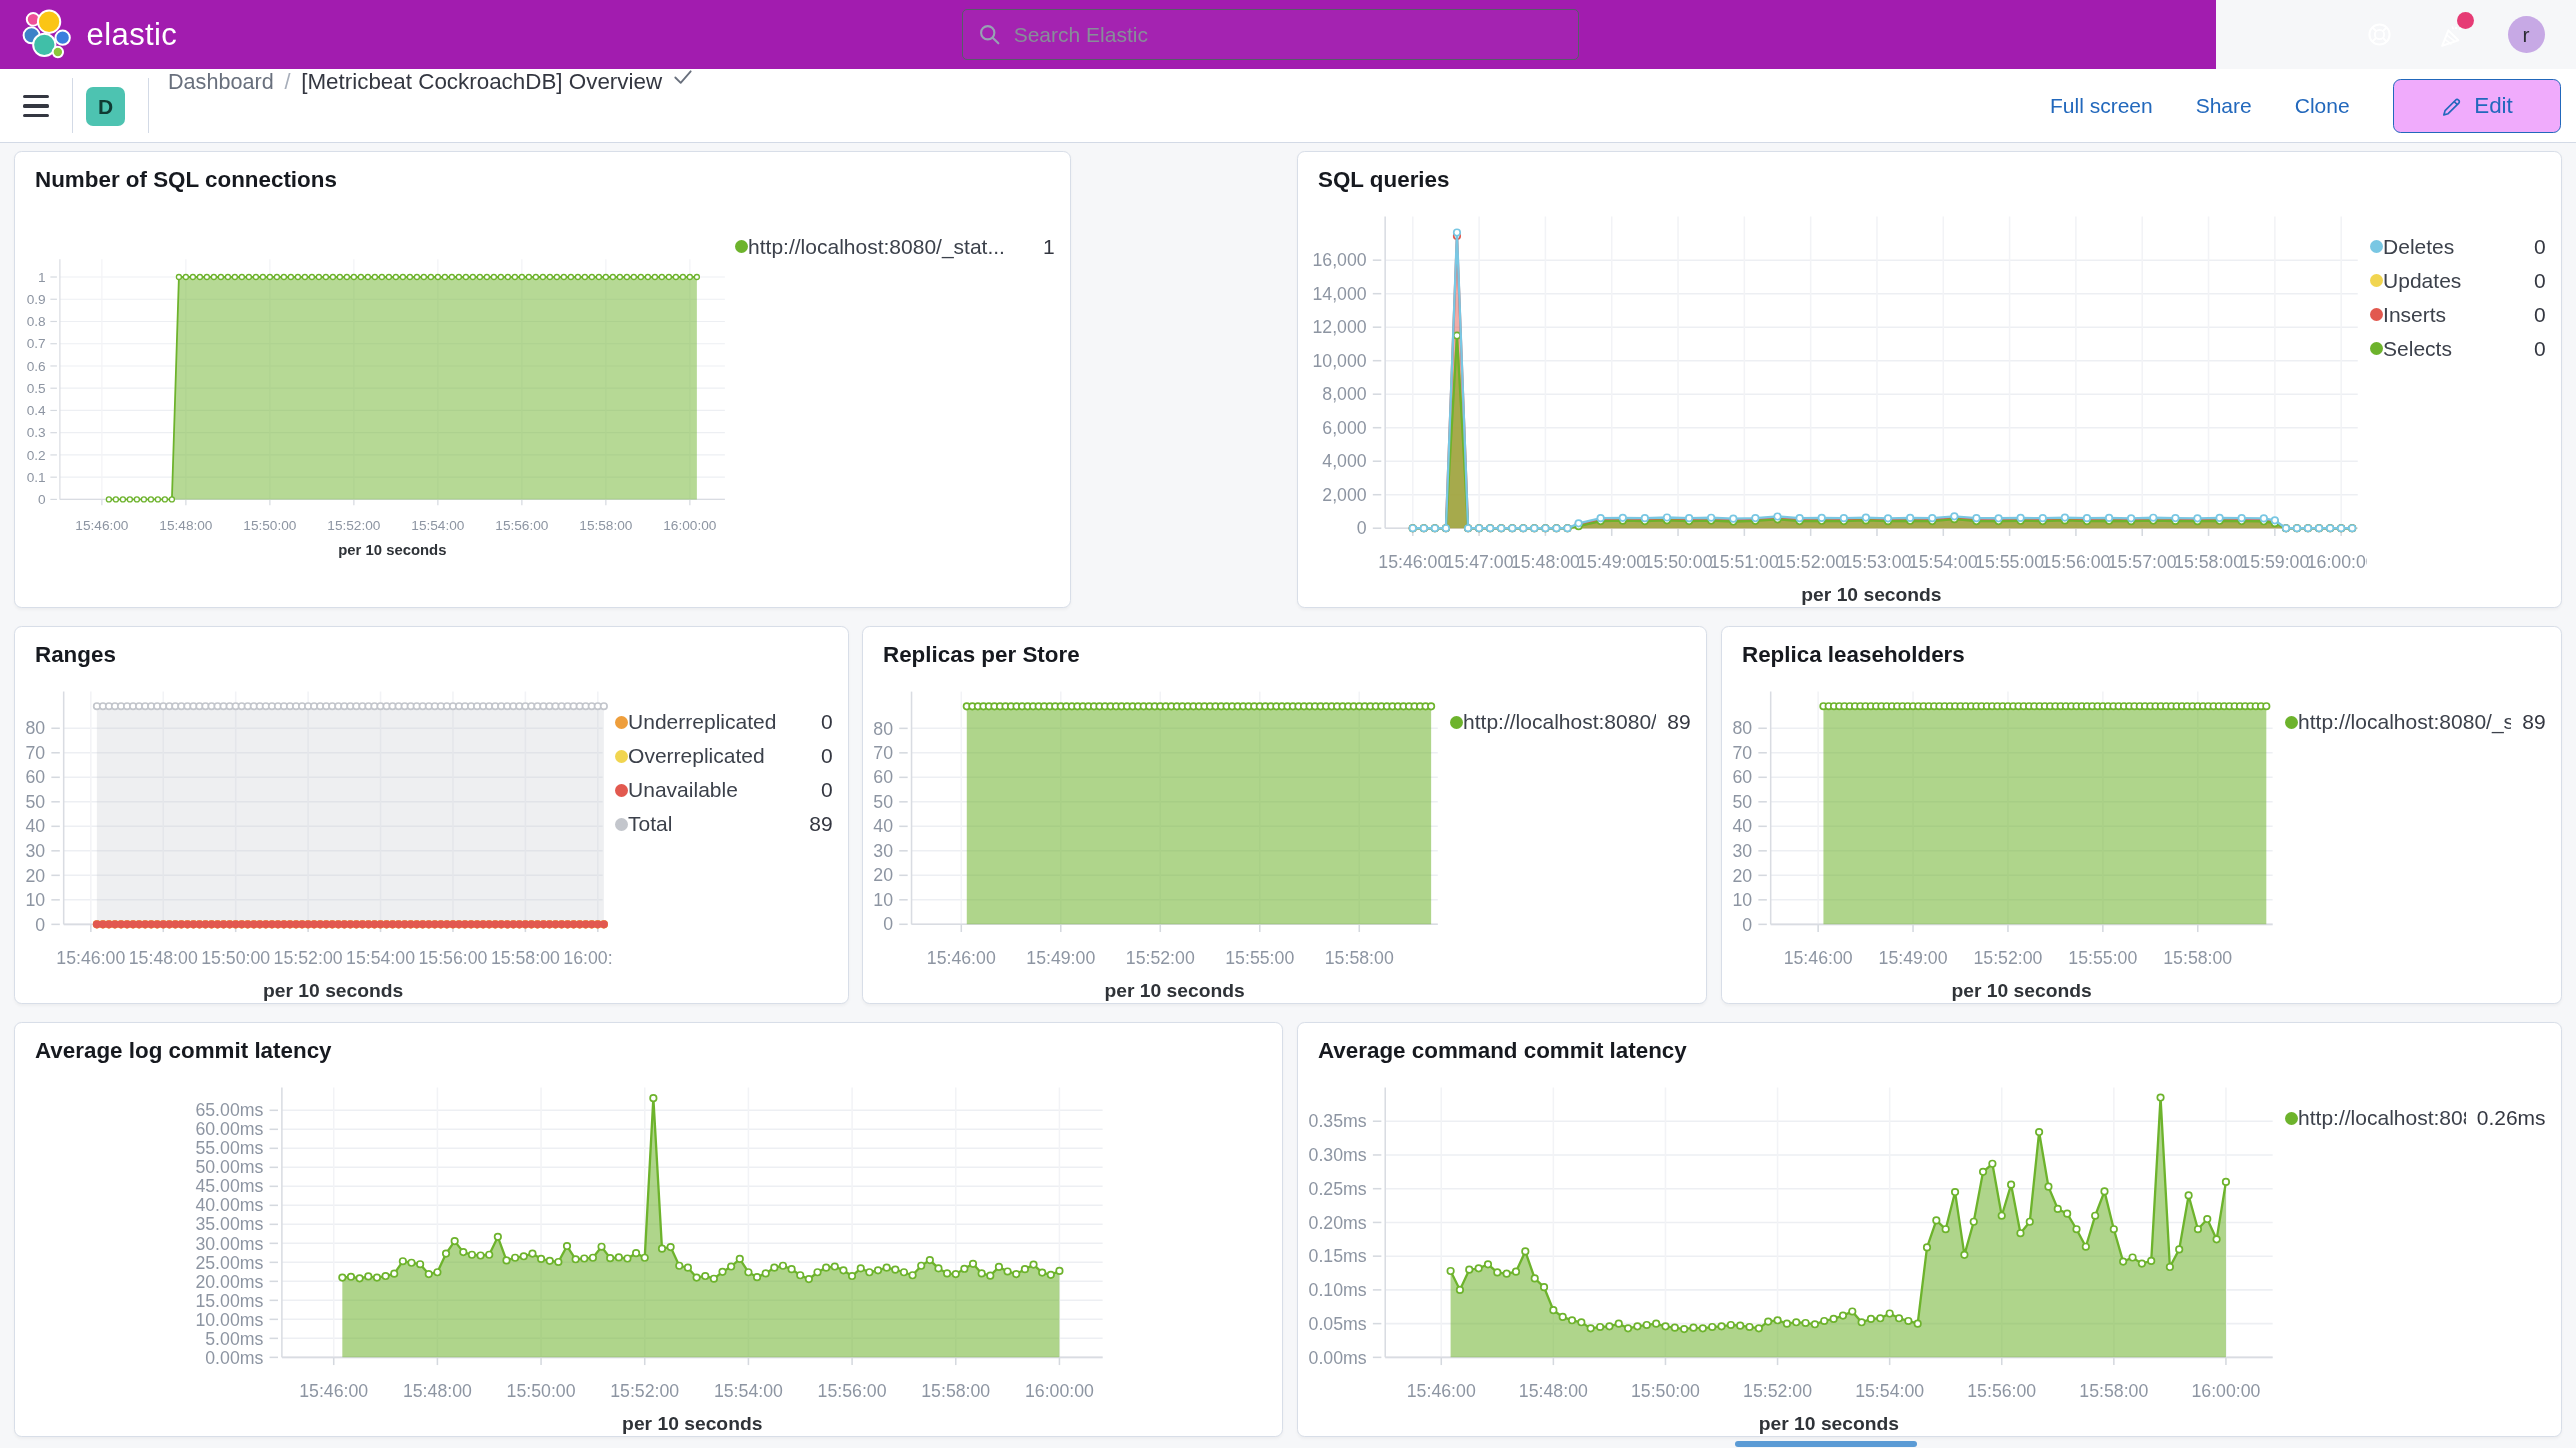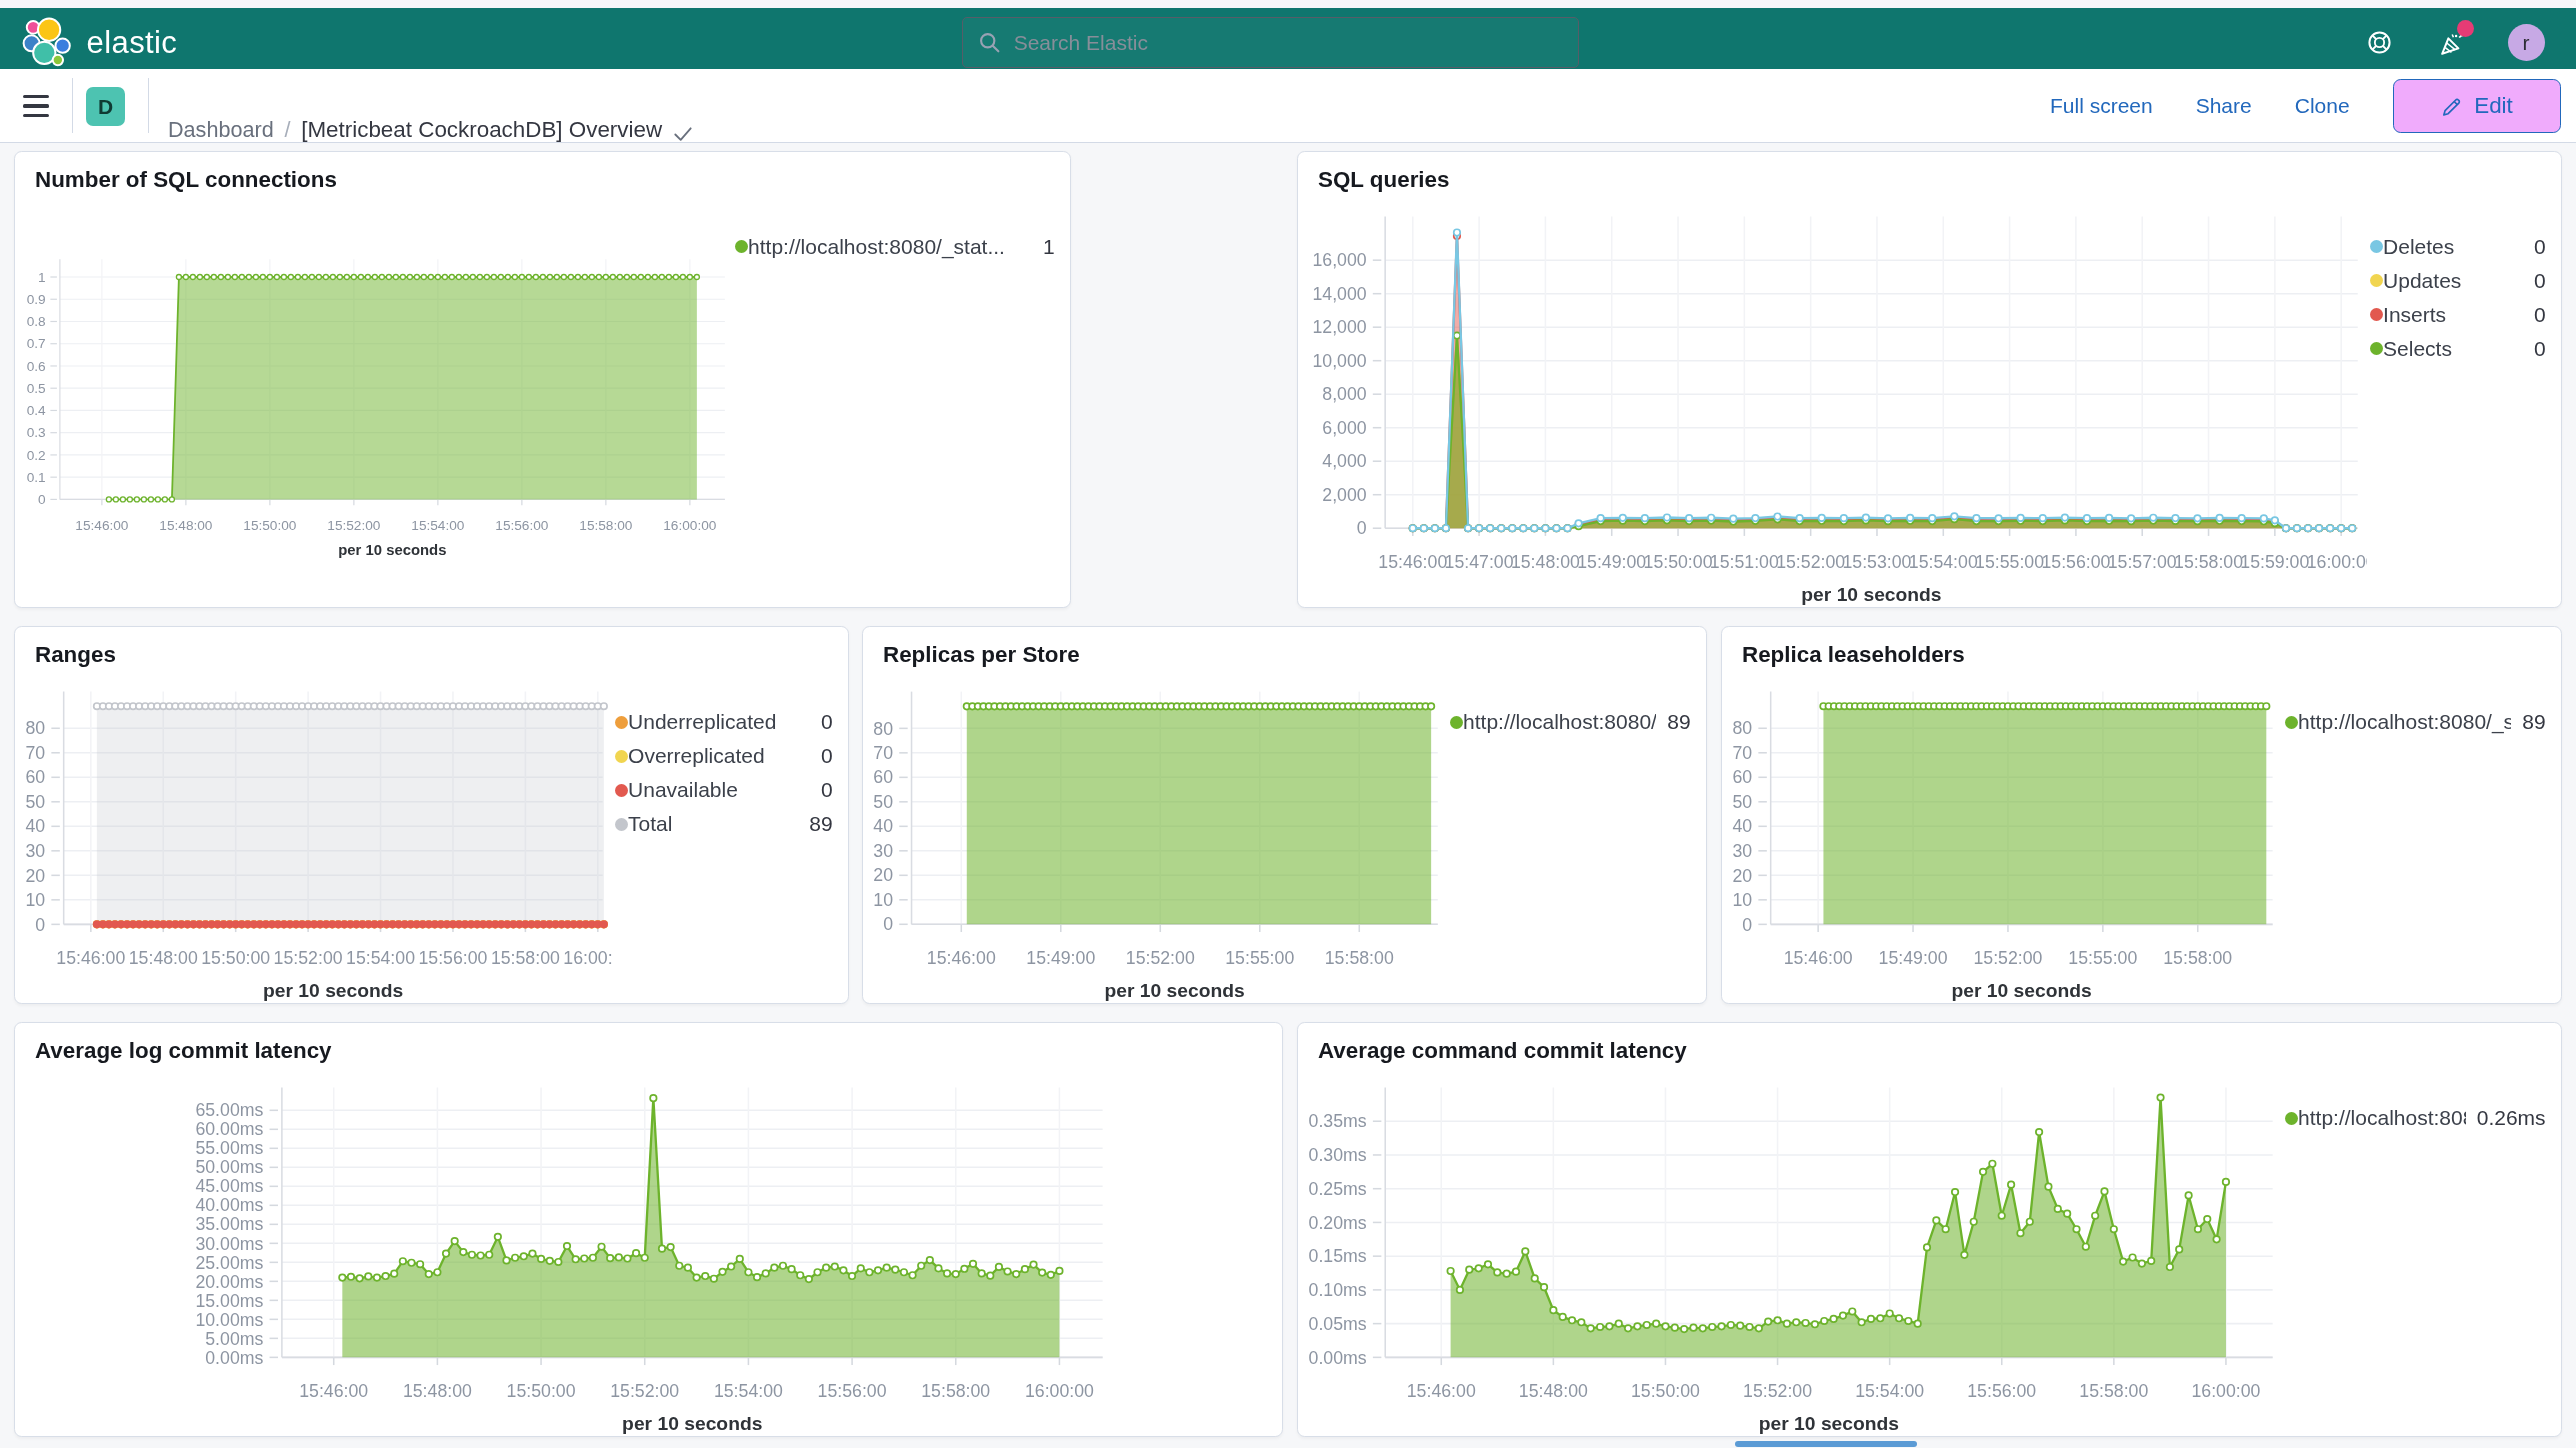--- a/index.html
+++ b/index.html
@@ -1,21 +1,21 @@
 <!DOCTYPE html>
 <html style="font-size:12.3px"><head>
 <meta charset="utf-8">
 <style>
   * { margin:0; padding:0; box-sizing:border-box; }
   html,body { width:2576px; height:1448px; overflow:hidden;
     font-family:"Liberation Sans", sans-serif; background:#f6f7f9; }
 
   
-  .topbar { position:absolute; left:0; top:8px; width:2576px; height:69px;
-    background:#0f766e; display:flex; align-items:center; }
+  .topbar { position:absolute; left:0; top:0; width:2216px; height:69px;
+    background:#a21caf; display:flex; align-items:center; }
   .brand { position:absolute; left:21.6px; top:0; height:69px; display:flex; align-items:center; gap:14px; }
   .brand-text { color:#fff; font-size:31px; font-weight:500; letter-spacing:0.4px; }
   .searchbox { position:absolute; left:962px; top:9.3px; width:617px; height:51px;
     border:0.8px solid #565d68; border-radius:5px; background:rgba(255,255,255,.03);
     display:flex; align-items:center; padding:0 15.4px; gap:12.3px; }
   .searchbox input { flex:1; background:transparent; border:none; outline:none;
     color:#d7dbe0; font-size:21px; font-family:inherit; }
   .searchbox input::placeholder { color:#878e99; }
   .hicon { position:absolute; top:0; height:69px; display:flex; align-items:center; justify-content:center; width:54px; cursor:pointer; }
   .avatar { width:37px; height:37px; border-radius:50%; background:#c7a9e5; color:#2d2d35;
@@ -25,21 +25,21 @@
   
   .navbar { position:absolute; left:0; top:69px; width:2576px; height:74px; background:#fff;
     border-bottom:0.8px solid #d3dae6; }
   .vdiv { position:absolute; top:9.3px; bottom:9.3px; width:0.8px; background:#d3dae6; }
   .hamburger { position:absolute; left:23px; top:18.5px; width:34px; height:37px; display:flex;
     flex-direction:column; justify-content:center; gap:6.2px; cursor:pointer; }
   .hamburger span { display:block; width:26px; height:3.1px; background:#343741; border-radius:1.5px; }
   .space-badge { position:absolute; left:86px; top:18px; width:39px; height:39px; border-radius:7px;
     background:#4dc3b1; color:#0f3a33; font-size:21px; font-weight:bold;
     display:flex; align-items:center; justify-content:center; cursor:pointer; }
-  .crumbs { position:absolute; left:168px; top:0; height:74px; display:flex; align-items:flex-end; gap:10.8px; }
+  .crumbs { position:absolute; left:168px; top:0; height:74px; display:flex; align-items:flex-start; gap:10.8px; }
   .crumb-root { color:#69707d; font-size:21.6px; cursor:pointer; }
   .crumb-sep { color:#a7aeba; font-size:21.6px; }
   .crumb-cur { color:#343741; font-size:22.4px; font-weight:400; }
   .nav-actions { position:absolute; right:15.4px; top:0; height:74px; display:flex; align-items:center; gap:43px; }
   .nav-link { color:#2268bc; font-size:21px; cursor:pointer; }
   .edit-btn { display:flex; align-items:center; justify-content:center; gap:10.8px; width:168px; height:54px;
     border:1.5px solid #2268bc; border-radius:7.7px; background:#f0abfc; color:#2268bc;
     font-size:22.4px; cursor:pointer; }
 
   

